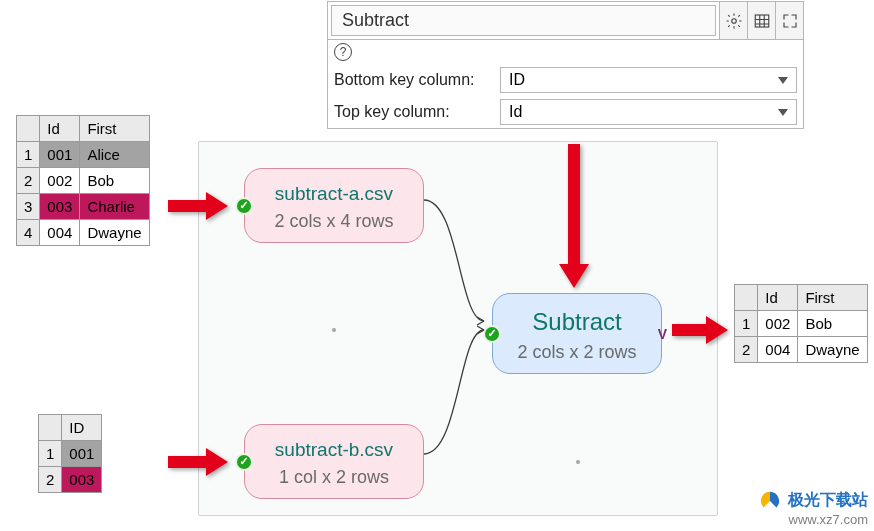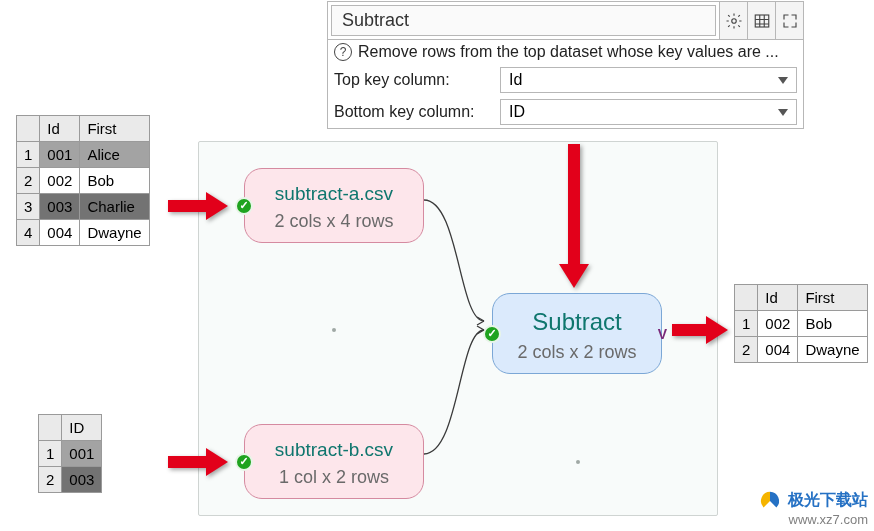--- a/index.html
+++ b/index.html
@@ -83,21 +83,21 @@
   }
   .tbl th, .tbl td {
     border: 1px solid #9a9a9a;
     padding: 4px 7px;
     text-align: left;
     font-weight: normal;
   }
   .tbl th { background: #eaeaea; }
   .rownum { background: #eaeaea; text-align: center; width: 22px; }
   .hl-yellow { background: #a3a3a3; }
-  .hl-purple { background: #737373; }
+  .hl-purple { background: #be185d; }
 
   
   .node {
     position: absolute;
     border-radius: 18px;
     text-align: center;
     padding: 14px 10px 10px 10px;
   }
   .node.pink {
     background: #fde6eb;
@@ -160,33 +160,32 @@
         </svg>
     </div>
     <div class="hdr-btn">
       <svg viewBox="0 0 24 24">
           <path d="M4 10V4h6M20 14v6h-6M14 4h6v6M10 20H4v-6"></path>
         </svg>
     </div>
   </div>
   <div class="props-row">
     <span class="qmark">?</span>
-    <span class="desc">Remove rows from the top dataset whose key values are ...</span>
+  </div>
+  <div class="props-row">
+    <span class="prop-label">Bottom key column:</span>
+    <div class="prop-select">
+      <span>ID</span>
+      <span class="caret"></span>
+    </div>
   </div>
   <div class="props-row">
     <span class="prop-label">Top key column:</span>
     <div class="prop-select">
       <span>Id</span>
-      <span class="caret"></span>
-    </div>
-  </div>
-  <div class="props-row">
-    <span class="prop-label">Bottom key column:</span>
-    <div class="prop-select">
-      <span>ID</span>
       <span class="caret"></span>
     </div>
   </div>
 </div>
 
 <table class="tbl" style="left:16px; top:115px;">
   <tbody>
       <tr>
     <th class="rownum"></th>
     <th>Id</th>

